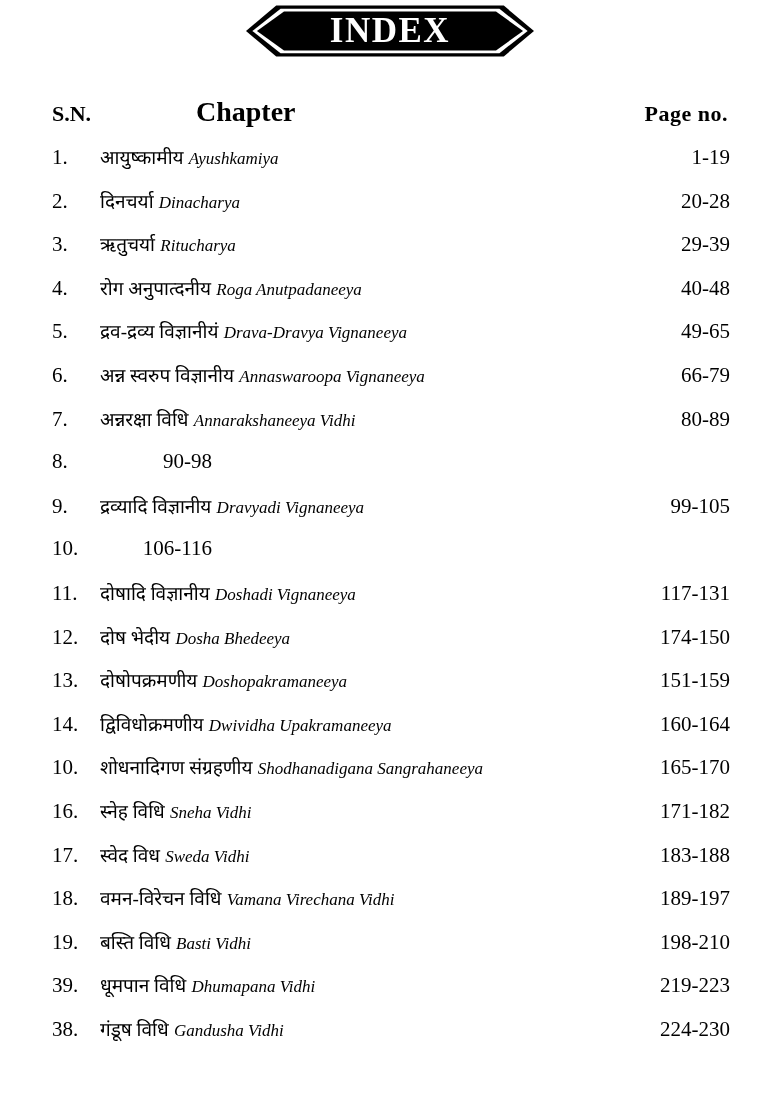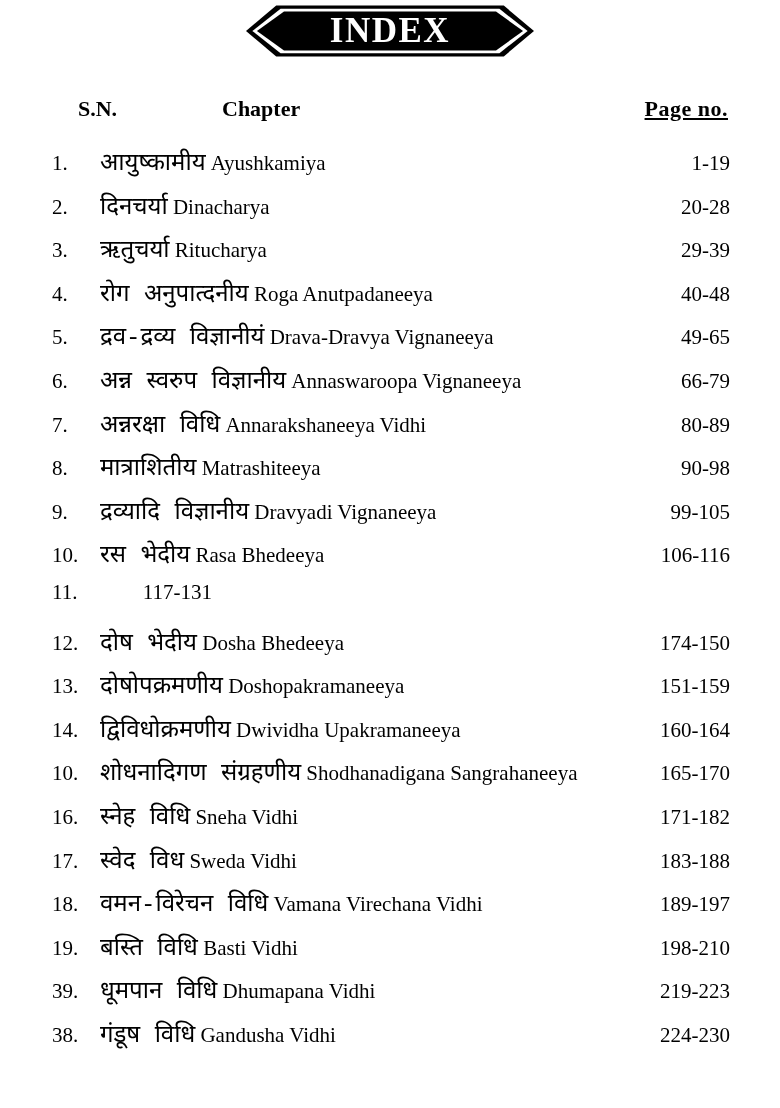--- a/index.html
+++ b/index.html
@@ -92,51 +92,50 @@
     height: 48px;
     font-weight: bold;
   }
   .col-sn {
     width: 48px;
     flex: 0 0 48px;
     font-size: 21px;
   }
   .head-row .col-sn {
     font-size: 22px;
-    margin-left: 26px;
   }
   .col-chapter {
     flex: 1 1 auto;
     font-size: 21px;
     white-space: nowrap;
     overflow: hidden;
   }
   .head-row .col-chapter {
-    font-size: 22px;
+    font-size: 28px;
     padding-left: 96px;
   }
   .col-page {
     flex: 0 0 112px;
     width: 112px;
     text-align: right;
     font-size: 21px;
   }
   .head-row .col-page {
     font-size: 22px;
     letter-spacing: 0.5px;
     padding-right: 2px;
-    text-decoration: underline;
   }
   .dev {
-    font-family: Liberation Mono, monospace;
-    font-size: 24px;
+    font-family: Liberation Serif, serif;
+    font-size: 19px;
   }
   .lat {
     font-family: "Liberation Serif", "DejaVu Serif", serif;
-    font-size: 21px;
+    font-size: 17px;
+    font-style: italic;
   }
 </style>
 </head>
 <body>
 
 <div class="banner-wrap">
   <div class="banner">
     <div class="banner-outer"></div>
     <div class="banner-inner"></div>
     <div class="banner-core"></div>
@@ -181,35 +180,34 @@
         <div class="col-chapter"><span class="dev">अन्न स्वरुप विज्ञानीय</span> <span class="lat">Annaswaroopa Vignaneeya</span></div>
         <div class="col-page">66-79</div>
       </div>
       <div class="row">
         <div class="col-sn">7.</div>
         <div class="col-chapter"><span class="dev">अन्नरक्षा विधि</span> <span class="lat">Annarakshaneeya Vidhi</span></div>
         <div class="col-page">80-89</div>
       </div>
       <div class="row">
         <div class="col-sn">8.</div>
-        <div class="col-chapter"><span class="dev">मात्राशितीय</span> <span class="lat">Matrashiteeya</span></div>
         <div class="col-page">90-98</div>
       </div>
       <div class="row">
         <div class="col-sn">9.</div>
         <div class="col-chapter"><span class="dev">द्रव्यादि विज्ञानीय</span> <span class="lat">Dravyadi Vignaneeya</span></div>
         <div class="col-page">99-105</div>
       </div>
       <div class="row">
         <div class="col-sn">10.</div>
-        <div class="col-chapter"><span class="dev">रस भेदीय</span> <span class="lat">Rasa Bhedeeya</span></div>
         <div class="col-page">106-116</div>
       </div>
       <div class="row">
         <div class="col-sn">11.</div>
+        <div class="col-chapter"><span class="dev">दोषादि विज्ञानीय</span> <span class="lat">Doshadi Vignaneeya</span></div>
         <div class="col-page">117-131</div>
       </div>
       <div class="row">
         <div class="col-sn">12.</div>
         <div class="col-chapter"><span class="dev">दोष भेदीय</span> <span class="lat">Dosha Bhedeeya</span></div>
         <div class="col-page">174-150</div>
       </div>
       <div class="row">
         <div class="col-sn">13.</div>
         <div class="col-chapter"><span class="dev">दोषोपक्रमणीय</span> <span class="lat">Doshopakramaneeya</span></div>

